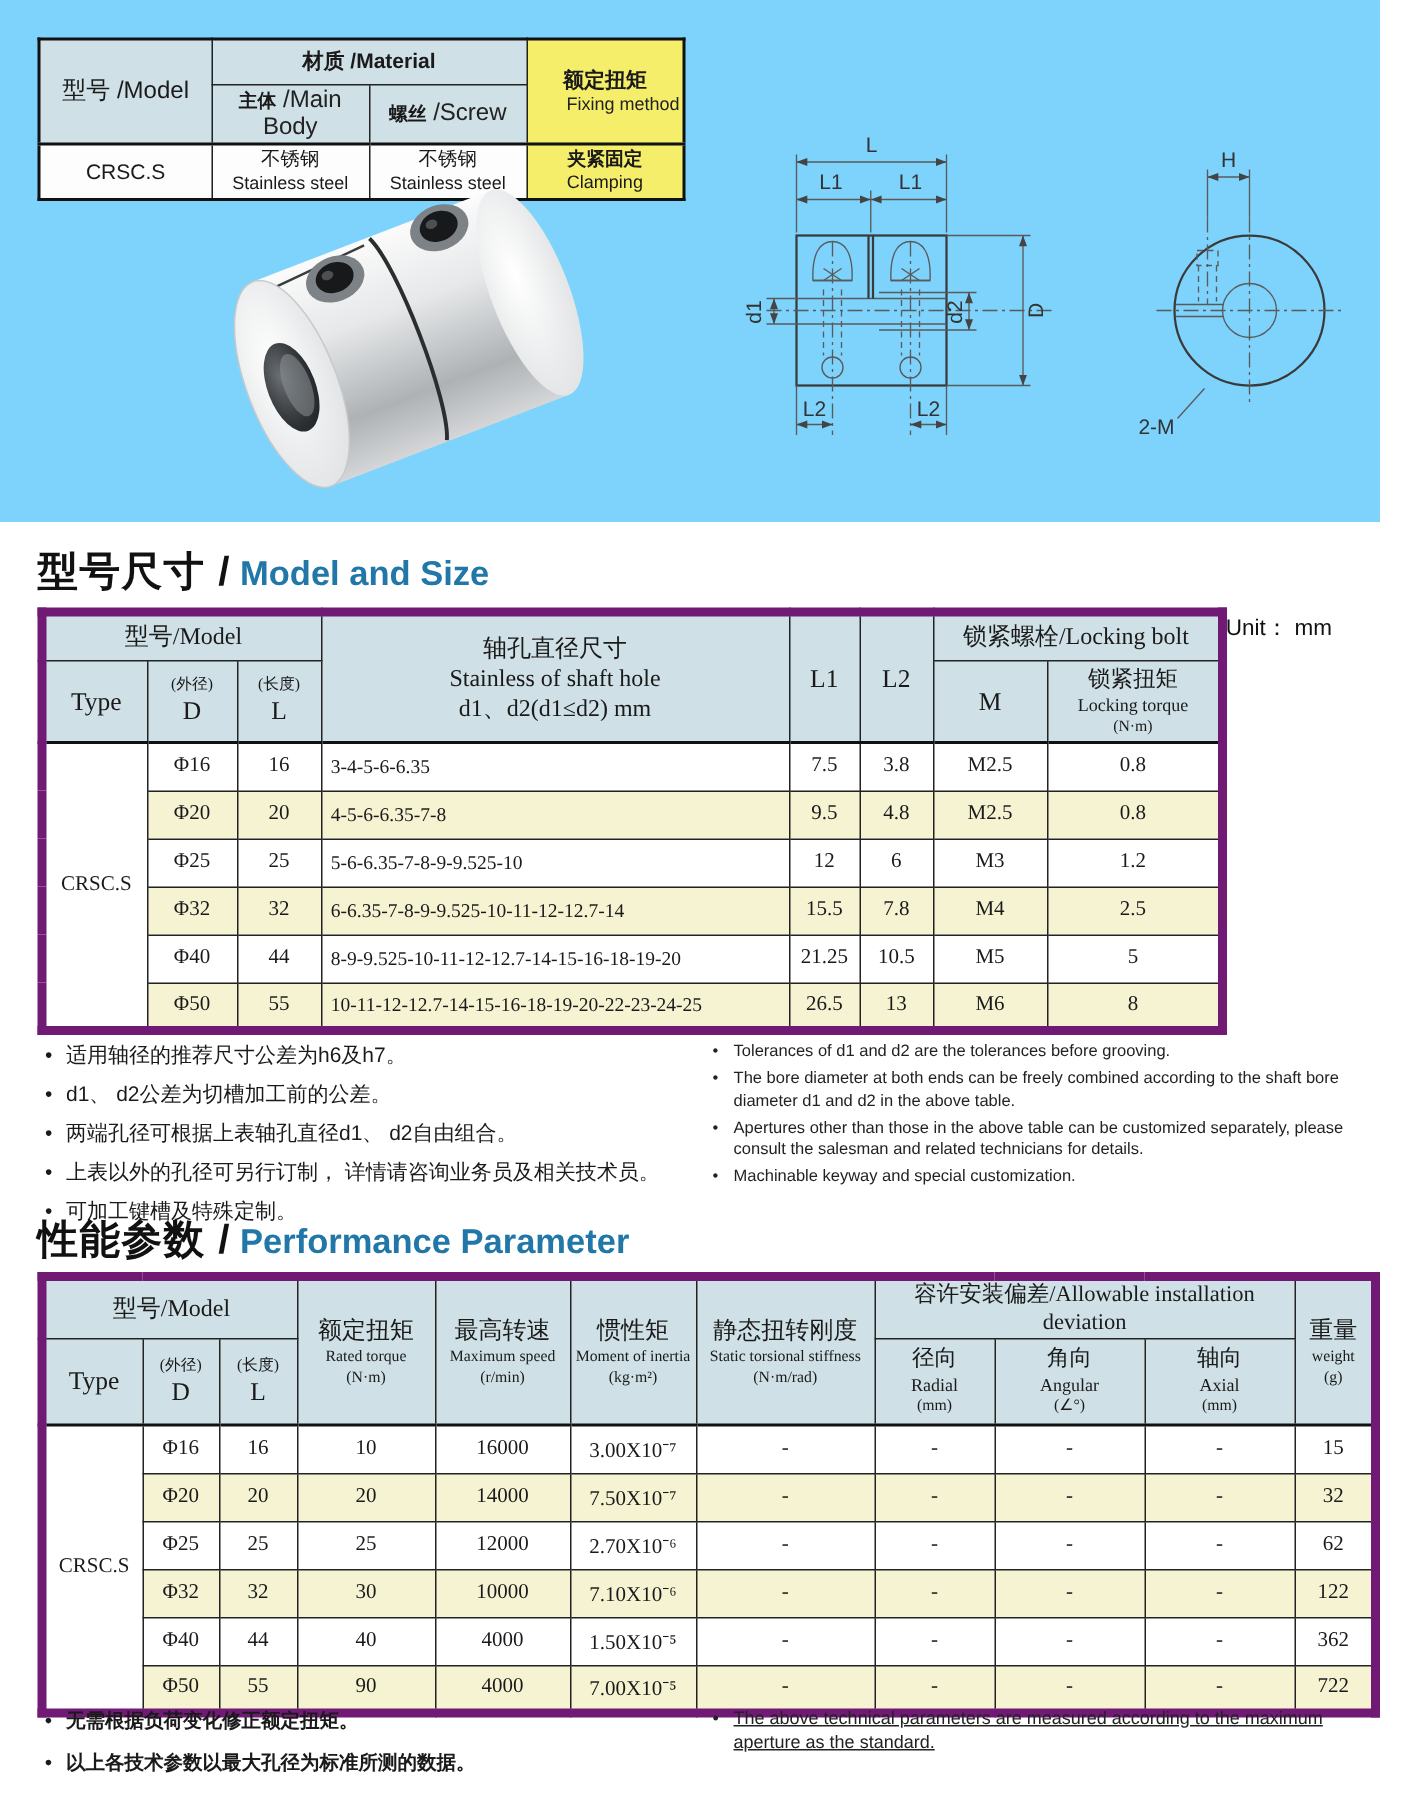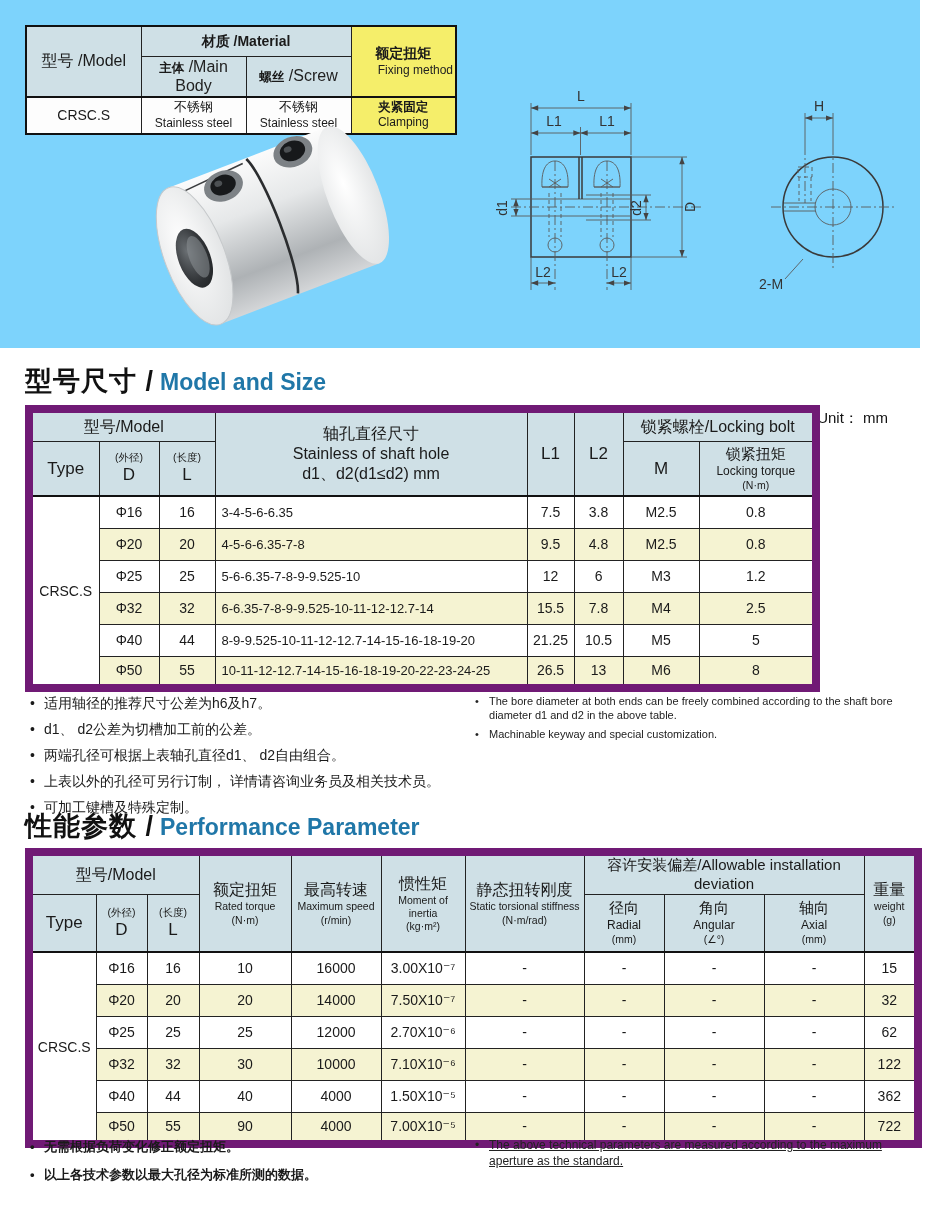--- a/index.html
+++ b/index.html
@@ -25,21 +25,21 @@
   .en-xs { font-size:16px; color:#222;margin-top:43px; }
   .cell-2l div { line-height:1.25; }
 
   
   .sec-title { position:absolute; left:25px; white-space:nowrap; }
   .sec-title .t-cn { font-size:27px; font-weight:600; color:#111; letter-spacing:1px; }
   .sec-title .t-en { font-size:23px; font-weight:600; color:#2077a8; margin-left:6px; }
   .unit-label { position:absolute; right:62px; font-size:15px; color:#111;margin-top:29px; }
 
   
-  .data-table { position:absolute; border-collapse:collapse; table-layout:fixed; border:8px solid #701a75; }
+  .data-table { position:absolute; border-collapse:collapse; table-layout:fixed; border:6px solid #701a75;font-family:Liberation Serif, serif; }
   .data-table th, .data-table td { border:1px solid #222; text-align:center; vertical-align:middle; padding:0 2px; }
   .data-table thead th { background:#cfe0e6; font-weight:normal; line-height:1.25; }
   .data-table tbody tr { height:32px; }
   .data-table tbody td { background:#fff; font-size:14px; }
   .data-table tbody tr.alt td { background:#f5f3d2; }
   .data-table tbody td.type-cell { background:#fff; font-size:14px; }
   .data-table tbody tr:first-child td { border-top:2px solid #111; }
   .data-table td.left { text-align:left; padding-left:6px; font-size:13px; }
   .h-cn  { font-size:15px; }
   .h-cn-lg { font-size:16px; }
@@ -369,21 +369,23 @@
 
   <div class="notes-wrap" style="left:30px; top:694px; width:895px">
     <ul class="notes notes-cn" id="size-notes-cn">
         <li>适用轴径的推荐尺寸公差为h6及h7。</li>
         <li>d1、 d2公差为切槽加工前的公差。</li>
         <li>两端孔径可根据上表轴孔直径d1、 d2自由组合。</li>
         <li>上表以外的孔径可另行订制， 详情请咨询业务员及相关技术员。</li>
         <li>可加工键槽及特殊定制。</li>
       </ul>
     <ul class="notes notes-en" id="size-notes-en">
+        <li>Tolerances of d1 and d2 are the tolerances before grooving.</li>
         <li>The bore diameter at both ends can be freely combined according to the shaft bore diameter d1 and d2 in the above table.</li>
+        <li>Apertures other than those in the above table can be customized separately, please consult the salesman and related technicians for details.</li>
         <li>Machinable keyway and special customization.</li>
       </ul>
   </div>
 
   <div class="sec-title" style="top:808px">
     <span class="t-cn">性能参数 /</span><span class="t-en">Performance Parameter</span>
   </div>
 
   <table class="data-table" style="left:25px; top:848px; width:889px">
     <colgroup>

